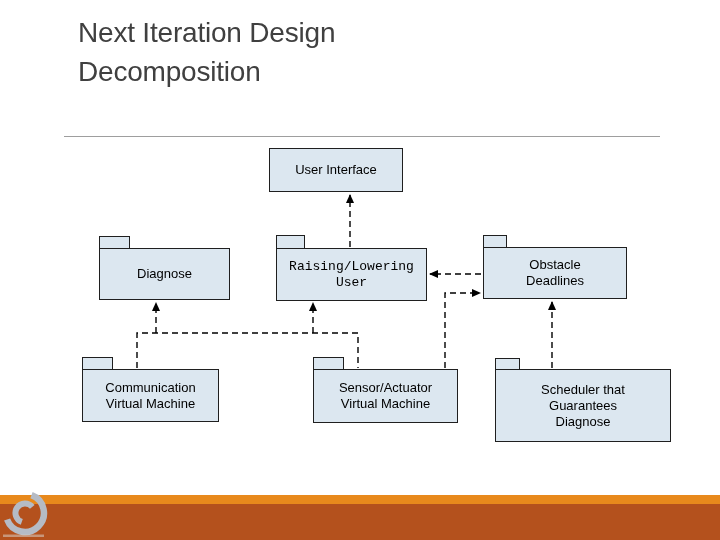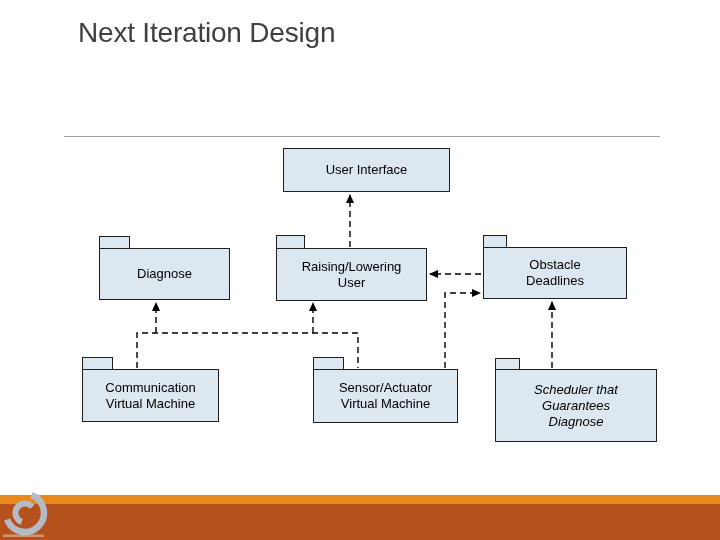--- a/index.html
+++ b/index.html
@@ -24,40 +24,41 @@
   .footer-band{position:absolute;left:0;top:504px;width:720px;height:36px;background:#b4511d;}
   .footer-logo{position:absolute;left:1px;top:484px;}
 </style>
 </head>
 <body>
 
 <div class="slide">
 
   <div class="title">
     <span>Next Iteration Design</span><br>
+    <span>Decomposition</span>
   </div>
 
   <div class="divider"></div>
 
   <div class="pkg" style="left:269px;top:148px;width:158px;height:44px;">
-    <div class="pkg-body" style="top:0;width:167px;height:44px;margin-left:14px;">
+    <div class="pkg-body" style="top:0;width:134px;height:44px;">
       <span class="lbl">User Interface</span>
     </div>
   </div>
 
   <div class="pkg" style="left:82px;top:236px;width:131px;height:64px;margin-left:17px;">
     <div class="pkg-tab" style="width:31px;height:13px;"></div>
     <div class="pkg-body" style="top:12px;width:131px;height:52px;">
       <span class="lbl">Diagnose</span>
     </div>
   </div>
 
   <div class="pkg" style="left:276px;top:235px;width:151px;height:66px;">
     <div class="pkg-tab" style="width:29px;height:14px;"></div>
-    <div class="pkg-body" style="top:13px;width:151px;height:53px;">
+    <div class="pkg-body" style="top:13px;width:151px;height:53px;font-family:Liberation Mono, monospace;">
       <span class="lbl">Raising/Lowering</span>
       <span class="lbl">User</span>
     </div>
   </div>
 
   <div class="pkg" style="left:483px;top:235px;width:144px;height:64px;text-decoration:underline;">
     <div class="pkg-tab" style="width:24px;height:13px;"></div>
     <div class="pkg-body" style="top:12px;width:144px;height:52px;">
       <span class="lbl">Obstacle</span>
       <span class="lbl">Deadlines</span>
@@ -75,21 +76,21 @@
   <div class="pkg" style="left:313px;top:357px;width:145px;height:66px;">
     <div class="pkg-tab" style="width:31px;height:13px;"></div>
     <div class="pkg-body" style="top:12px;width:145px;height:54px;">
       <span class="lbl">Sensor/Actuator</span>
       <span class="lbl">Virtual Machine</span>
     </div>
   </div>
 
   <div class="pkg" style="left:495px;top:358px;width:146px;height:84px;">
     <div class="pkg-tab" style="width:25px;height:12px;"></div>
-    <div class="pkg-body" style="top:11px;width:162px;height:73px;font-style:italic;">
+    <div class="pkg-body" style="top:11px;width:176px;height:73px;">
       <span class="lbl">Scheduler that</span>
       <span class="lbl">Guarantees</span>
       <span class="lbl">Diagnose</span>
     </div>
   </div>
 
   <svg class="arrows" width="720" height="540" viewBox="0 0 720 540">
     <defs>
       <marker id="arr" markerUnits="userSpaceOnUse" markerWidth="9" markerHeight="8" refX="8" refY="4" orient="auto">
         <path d="M0,0 L9,4 L0,8 Z" fill="#000000"></path>

